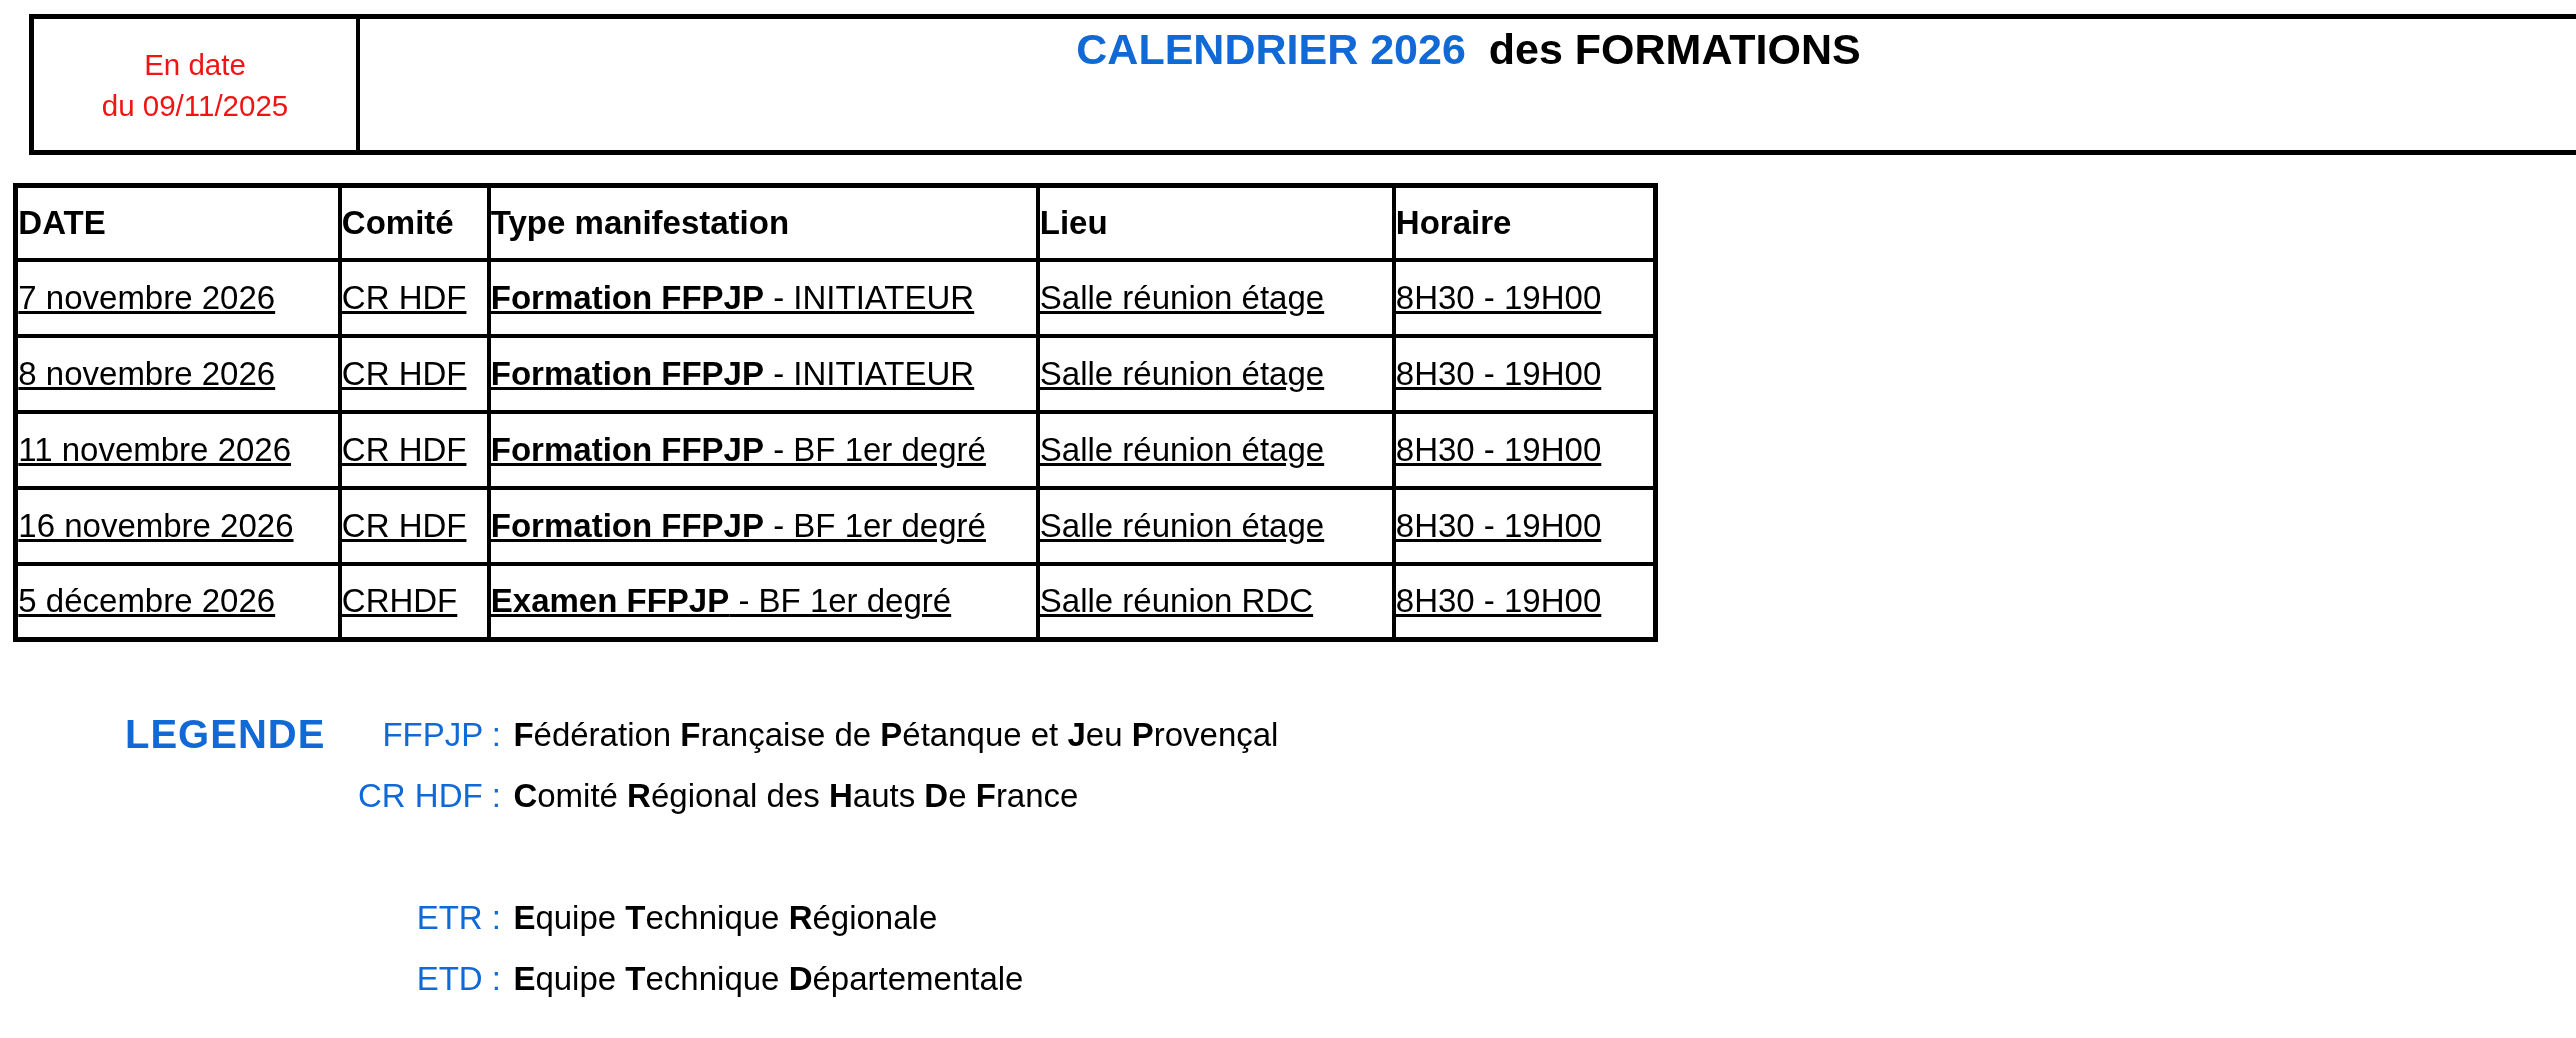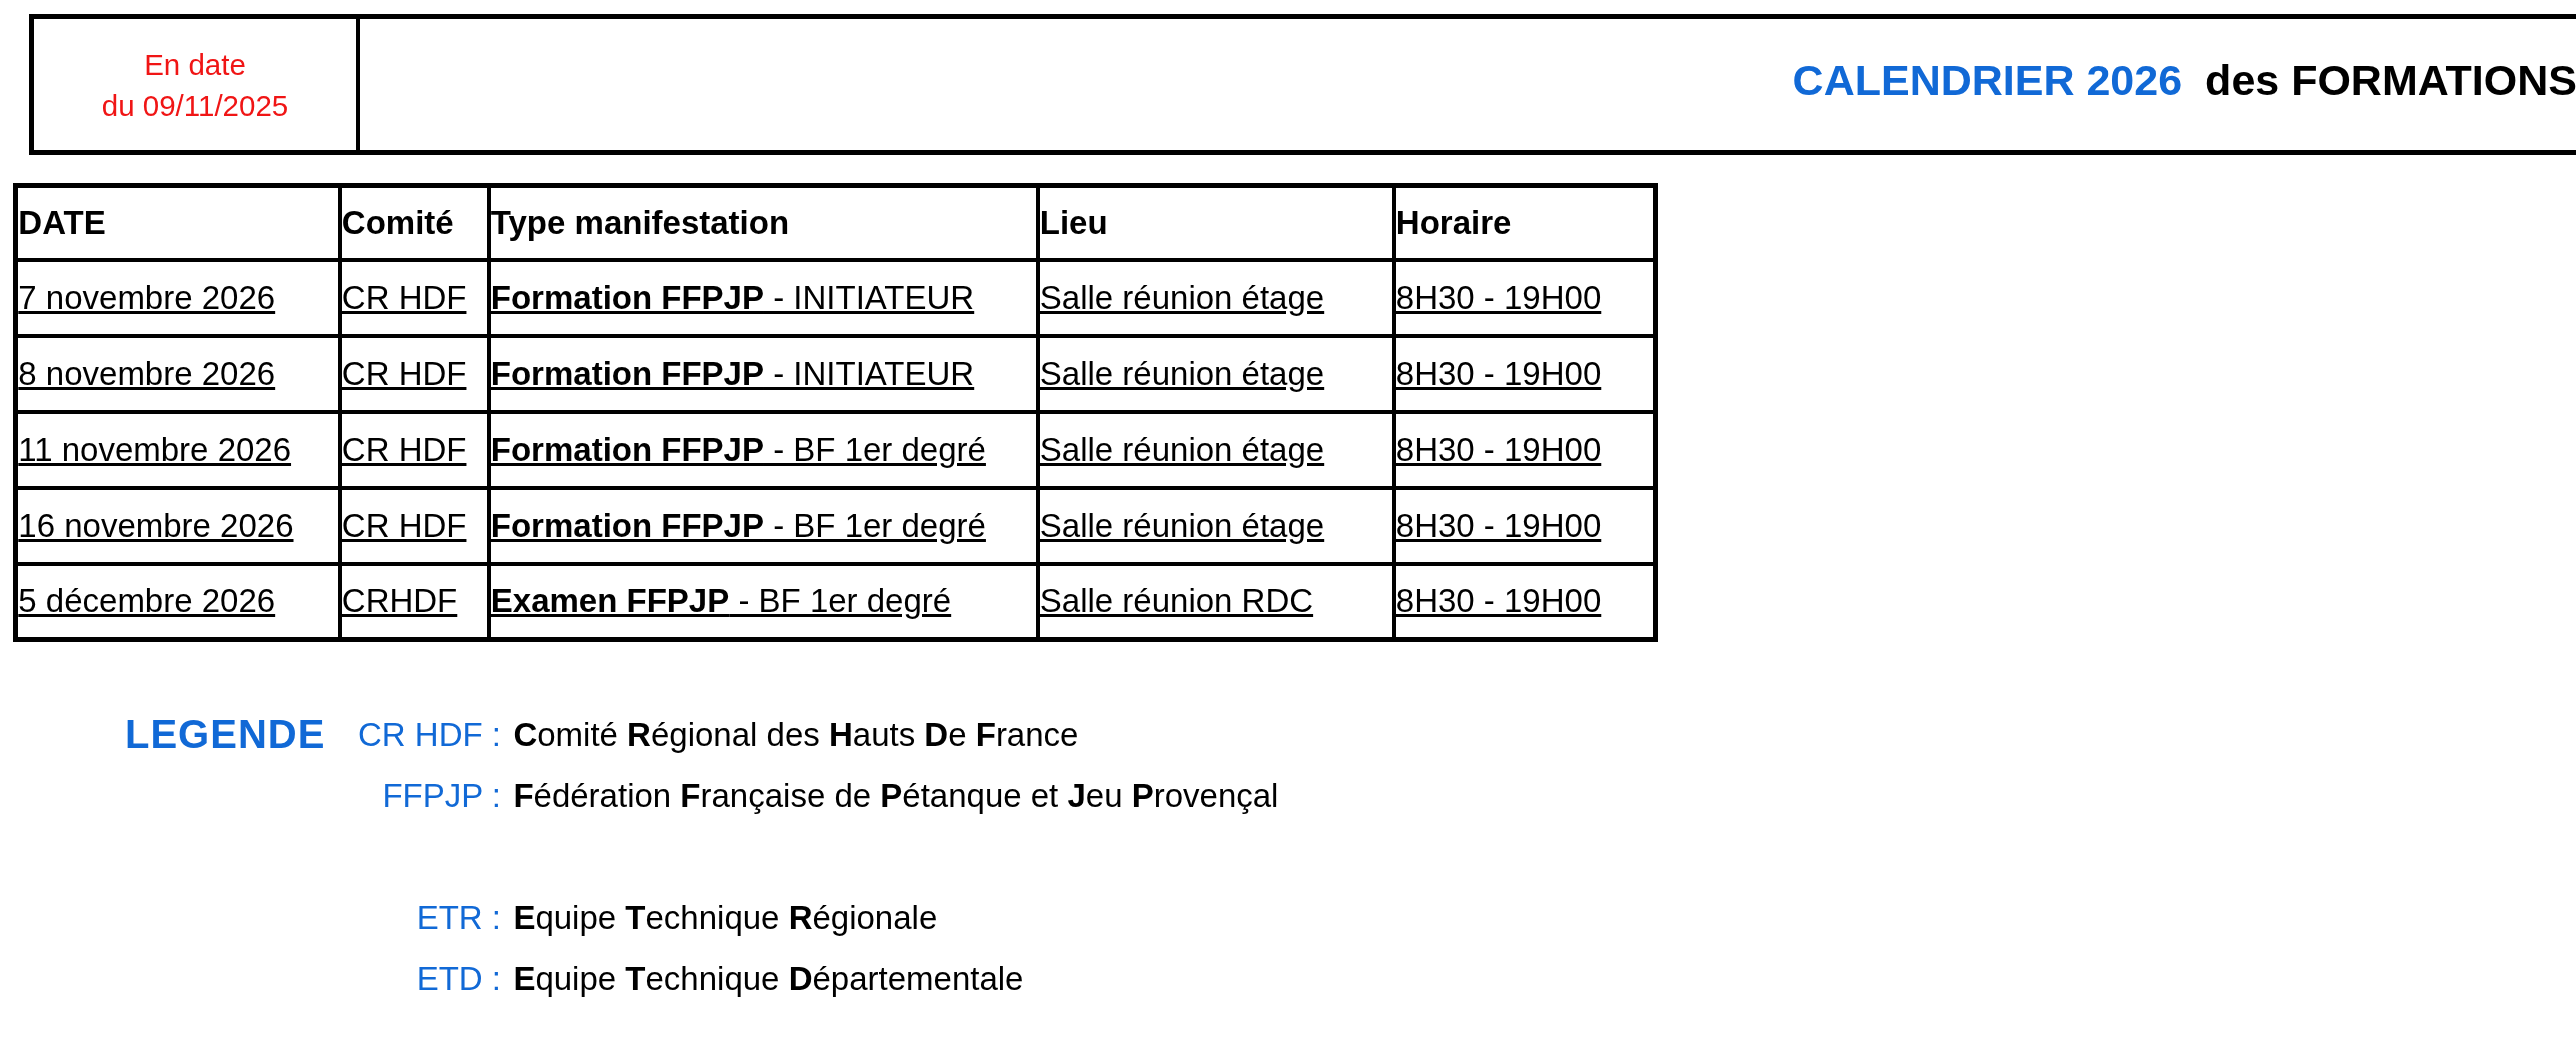--- a/index.html
+++ b/index.html
@@ -21,21 +21,21 @@
   .header-box{
     position:absolute;left:29px;top:14.3px;width:2553px;height:141px;
     border:5.7px solid #000;display:flex;background:#fff;
   }
   .date-cell{
     flex:0 0 326px;border-right:4.8px solid #000;
     display:flex;flex-direction:column;justify-content:center;align-items:center;
     color:var(--red);font-size:29.5px;line-height:41px;text-align:center;
   }
   .title-cell{
-    flex:1;display:flex;flex-direction:row;justify-content:flex-end;align-items:center;
+    flex:1;display:flex;flex-direction:column;justify-content:flex-start;align-items:center;
     line-height:61px;padding-bottom:8px;
   }
   .title-line1{font-size:43px;font-weight:700;white-space:nowrap;}
   .title-line1 .year{color:var(--blue);}
   .title-line1 .rest{margin-left:23px;color:#000;}
   .title-line2{font-size:44px;font-weight:700;white-space:nowrap;color:#000;}
 
   
   table.schedule{
     position:absolute;left:13.3px;top:183px;
@@ -137,26 +137,26 @@
         <td>Salle réunion RDC</td>
         <td>8H30 - 19H00</td>
       </tr>
     </tbody>
   </table>
 
   <div class="legend">
     <div class="legend-title">LEGENDE</div>
 
     <div class="legend-row">
+      <div class="legend-label">FFPJP :</div>
+      <div class="legend-desc rich"><span class="b">F</span><span>édération </span><span class="b">F</span><span>rançaise de </span><span class="b">P</span><span>étanque et </span><span class="b">J</span><span>eu </span><span class="b">P</span><span>rovençal</span></div>
+    </div>
+    <div class="legend-row">
       <div class="legend-label">CR HDF :</div>
       <div class="legend-desc rich"><span class="b">C</span><span>omité </span><span class="b">R</span><span>égional des </span><span class="b">H</span><span>auts </span><span class="b">D</span><span>e </span><span class="b">F</span><span>rance</span></div>
-    </div>
-    <div class="legend-row">
-      <div class="legend-label">FFPJP :</div>
-      <div class="legend-desc rich"><span class="b">F</span><span>édération </span><span class="b">F</span><span>rançaise de </span><span class="b">P</span><span>étanque et </span><span class="b">J</span><span>eu </span><span class="b">P</span><span>rovençal</span></div>
     </div>
     <div class="legend-row">
     </div>
     <div class="legend-row">
       <div class="legend-label">ETR :</div>
       <div class="legend-desc rich"><span class="b">E</span><span>quipe </span><span class="b">T</span><span>echnique </span><span class="b">R</span><span>égionale</span></div>
     </div>
     <div class="legend-row">
       <div class="legend-label">ETD :</div>
       <div class="legend-desc rich"><span class="b">E</span><span>quipe </span><span class="b">T</span><span>echnique </span><span class="b">D</span><span>épartementale</span></div>

